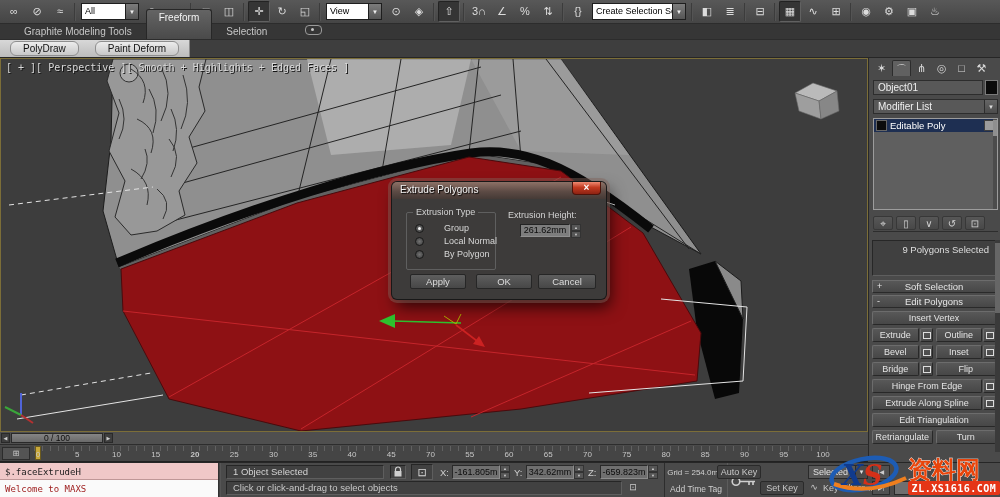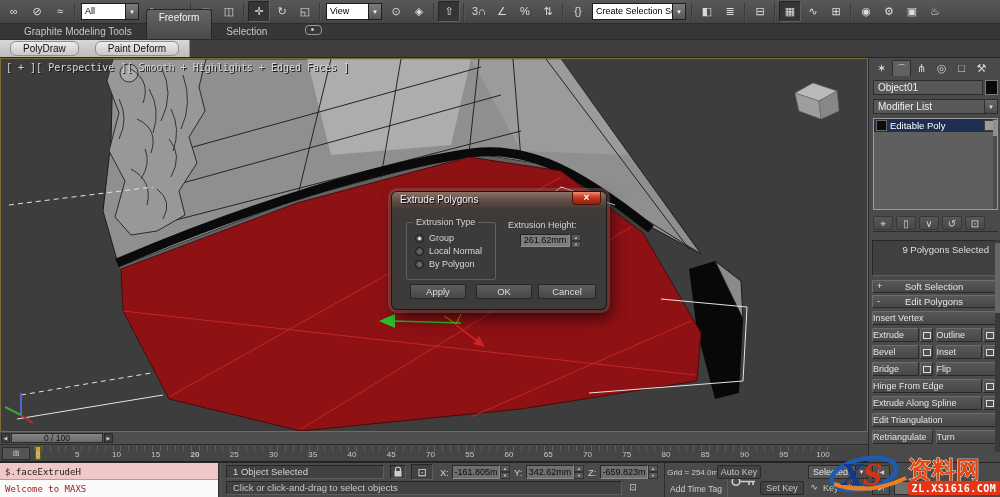--- a/index.html
+++ b/index.html
@@ -23,26 +23,26 @@
   .ribbon-min::after{content:"";position:absolute;left:5px;top:2px;width:3px;height:3px;background:#c4c4c4;border-radius:50%}
   #ribbon-panels{position:absolute;top:40px;left:0;width:100%;height:18px;background:#3e3e3e;border-bottom:1px solid #262626;box-sizing:border-box}
   #panel-strip{position:absolute;left:0;top:0;width:190px;height:17px;background:linear-gradient(#d8d8d8,#bcbcbc);display:flex;align-items:center;gap:16px;padding-left:10px;box-sizing:border-box;border-right:1px solid #8a8a8a}
   .pbtn{font-size:10px;color:#111;padding:0 12px;height:13px;line-height:13px;background:linear-gradient(#ececec,#c8c8c8);border:1px solid #8f8f8f;border-radius:6px;white-space:nowrap}
 
   
   #viewport{position:absolute;left:0;top:58px;width:868px;height:374px;border:1px solid #7c6e38;box-sizing:border-box;background:#3d3d3d;overflow:hidden}
   #viewport-label{position:absolute;left:5px;top:3px;font-family:"DejaVu Sans Mono",monospace;font-size:10px;color:#d9d9d9;text-shadow:1px 1px 0 #141414;white-space:nowrap;z-index:5}
 
   
-  #extrude-dialog{position:absolute;left:392px;top:192px;width:214px;height:117px;z-index:30;background:#3d3b3a;border-radius:5px;box-shadow:0 0 0 1px #181818,0 0 0 4px rgba(130,100,92,.45),4px 8px 16px rgba(0,0,0,.7)}
+  #extrude-dialog{position:absolute;left:392px;top:182px;width:214px;height:117px;z-index:30;background:#3d3b3a;border-radius:5px;box-shadow:0 0 0 1px #181818,0 0 0 4px rgba(130,100,92,.45),4px 8px 16px rgba(0,0,0,.7)}
   #dlg-title{position:absolute;left:0;top:0;right:0;height:17px;background:linear-gradient(#8d7166,#5d4b45 55%,#453a36);border-radius:5px 5px 0 0;color:#f2f2f2;font-size:10px;line-height:16px;padding-left:8px;text-shadow:1px 1px 1px #000;box-sizing:border-box}
   #dlg-close{position:absolute;right:5px;top:0;width:29px;height:13px;background:linear-gradient(#f08a72,#c23a20 45%,#8e2212);border:1px solid #4e130a;border-top:none;border-radius:0 0 4px 4px;color:#fff;font-size:10px;font-weight:bold;text-align:center;line-height:11px;box-sizing:border-box}
   #dlg-group{position:absolute;left:14px;top:30px;width:88px;height:56px;border:1px solid #5f5f5f;border-radius:2px}
   #dlg-group-label{position:absolute;left:6px;top:-6px;background:#3d3b3a;padding:0 3px;font-size:9px;color:#d2d2d2;white-space:nowrap}
-  .radio-row{position:absolute;left:8px;display:flex;align-items:center;gap:5px}
+  .radio-row{position:absolute;left:8px;display:flex;align-items:center;gap:20px}
   .radio{width:9px;height:9px;border-radius:50%;background:radial-gradient(#727272,#3a3a3a);border:1px solid #1a1a1a;box-sizing:border-box;position:relative;flex:none}
   .radio.sel::after{content:"";position:absolute;left:2px;top:2px;width:3px;height:3px;border-radius:50%;background:#f4f4f4}
   .radio-label{font-size:9px;color:#d8d8d8;white-space:nowrap}
   #dlg-height-label{position:absolute;left:116px;top:28px;font-size:9px;color:#d2d2d2;white-space:nowrap}
   #dlg-height-field{position:absolute;left:128px;top:42px;width:50px;height:13px;background:#7d7d7d;border:1px solid;border-color:#242424 #909090 #909090 #242424;font-size:9px;color:#0a0a0a;text-align:center;line-height:11px;box-sizing:border-box}
   .spin{display:flex;flex-direction:column;width:10px;height:13px}
   .spin span{flex:1;background:#565656;border:1px solid #333;font-size:4px;color:#ccc;text-align:center;line-height:5px;box-sizing:border-box}
   #dlg-height-spin{position:absolute;left:179px;top:42px}
   .dlg-btn{position:absolute;top:92px;height:15px;background:linear-gradient(#5e5e5e,#474747);border:1px solid #262626;border-radius:2px;color:#dcdcdc;font-size:9.5px;text-align:center;line-height:13px;box-sizing:border-box}
   #apply-btn{left:18px;width:56px}#ok-btn{left:84px;width:56px}#cancel-btn{left:146px;width:58px}
@@ -66,21 +66,21 @@
   #stack-scroll-thumb{position:absolute;top:1px;left:0;width:4px;height:16px;background:#8f8f8f}
   #stack-tools{position:absolute;left:4px;top:156px;width:125px;height:18px;display:flex;gap:3px;align-items:center;border-bottom:1px solid #2d2d2d;box-sizing:border-box}
   .stool{width:20px;height:14px;line-height:13px;text-align:center;color:#d2d2d2;font-size:10px;border:1px solid #383838;border-radius:2px;background:linear-gradient(#575757,#484848);box-sizing:border-box}
   #selection-status-box{position:absolute;left:3px;top:182px;width:124px;height:36px;background:#404040;border:1px solid;border-color:#272727 #5e5e5e #5e5e5e #272727;box-sizing:border-box;text-align:right;padding:3px 6px 0 0;font-size:9.5px;color:#dedede}
   .rollout{position:absolute;left:3px;width:124px;height:13px;background:linear-gradient(#585858,#474747);border:1px solid;border-color:#6c6c6c #2a2a2a #2a2a2a #6c6c6c;box-sizing:border-box;font-size:9.5px;color:#e6e6e6;text-align:center;line-height:11px}
   .rollout .rstate{position:absolute;left:4px;top:0;font-size:9px}
   #rollout-soft{top:222px}#rollout-edit{top:237px}
   #ep-rows{position:absolute;left:3px;top:253px;width:124px}
   .ep-row{display:flex;gap:3px;margin-bottom:3px}
   .ep-cell{flex:1;display:flex;gap:1px;min-width:0}
-  .ep-btn{flex:1;height:14px;line-height:12px;text-align:left;font-size:9px;color:#e4e4e4;background:linear-gradient(#585858,#474747);border:1px solid;border-color:#6c6c6c #282828 #282828 #6c6c6c;border-radius:2px;box-sizing:border-box;white-space:nowrap;overflow:hidden}
+  .ep-btn{flex:1;height:14px;line-height:12px;text-align:center;font-size:9px;color:#e4e4e4;background:linear-gradient(#585858,#474747);border:1px solid;border-color:#6c6c6c #282828 #282828 #6c6c6c;border-radius:2px;box-sizing:border-box;white-space:nowrap;overflow:hidden}
   .ep-set{width:13px;height:14px;background:linear-gradient(#585858,#474747);border:1px solid;border-color:#6c6c6c #282828 #282828 #6c6c6c;border-radius:2px;box-sizing:border-box;position:relative;flex:none}
   .ep-set-in{position:absolute;left:2px;top:3px;width:6px;height:5px;border:1px solid #ddd;display:block}
   #cp-scrollbar{position:absolute;left:126px;top:182px;width:5px;height:212px;background:#3a3a3a}
   #cp-scroll-thumb{position:absolute;left:0;top:3px;width:5px;height:70px;background:#666}
 
   
   #timeslider-row{position:absolute;left:0;top:432px;width:868px;height:13px;background:#4f4f4f;border-bottom:1px solid #2d2d2d;box-sizing:border-box}
   .ts-arrow{position:absolute;top:1px;width:9px;height:10px;background:#3e3e3e;border:1px solid #292929;color:#ccc;font-size:5px;line-height:9px;text-align:center;box-sizing:border-box}
   #ts-prev{left:1px}#ts-next{left:104px}
   #time-slider{position:absolute;left:11px;top:1px;width:92px;height:10px;background:linear-gradient(#858585,#6a6a6a);border:1px solid #292929;color:#101010;font-size:8.5px;text-align:center;line-height:9px;box-sizing:border-box}

